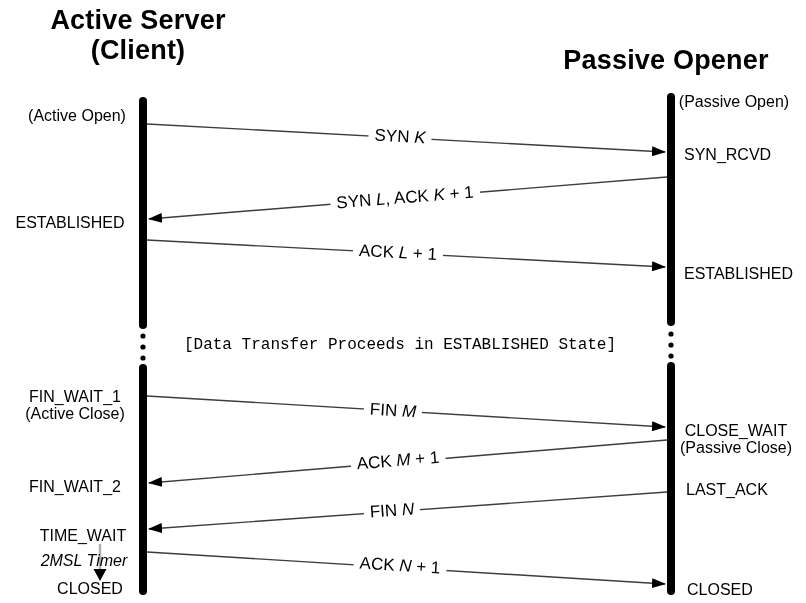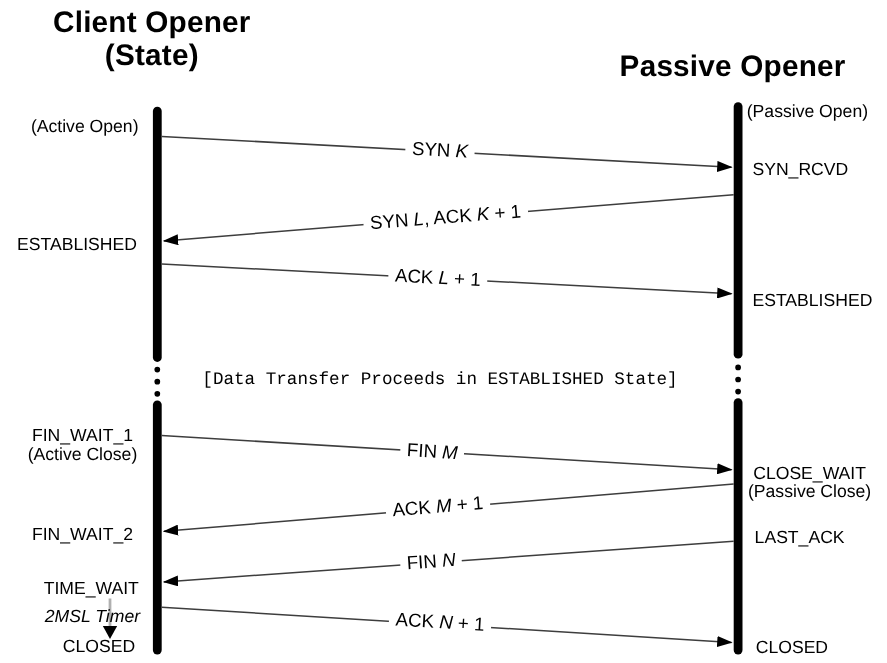--- a/index.html
+++ b/index.html
@@ -118,22 +118,22 @@
       <line x1="147" y1="552" x2="665" y2="584" marker-end="url(#arrow)"></line>
     </g>
 
     <g>
       <line x1="100" y1="544" x2="100" y2="570" stroke="#b0b0b0" stroke-width="2.5"></line>
       <path d="M93.5,569 L106.5,569 L100,581 z" fill="#000000"></path>
     </g>
   </svg>
 
   <div class="hdr hdr-client">
-    <div>Client Opener</div>
-    <div>(State)</div>
+    <div>Active Server</div>
+    <div>(Client)</div>
   </div>
   <div class="hdr hdr-server">
     <div>Passive Opener</div>
   </div>
 
   <div class="state st-syn-sent">
     <div>(Active Open)</div>
   </div>
   <div class="state st-established-l">ESTABLISHED</div>
   <div class="state st-fin-wait-1">

